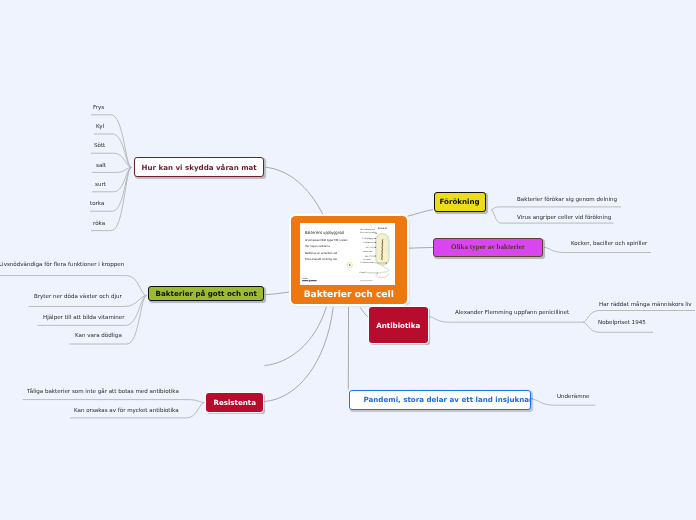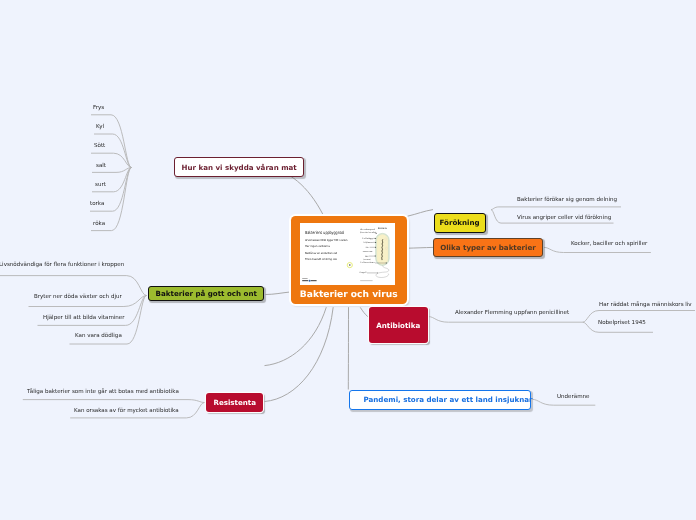--- a/index.html
+++ b/index.html
@@ -24,36 +24,36 @@
                   background:#fff;overflow:hidden;}
   #central .slide svg{display:block;width:94.9px;height:62.3px;}
   #central .slide text{font-weight:normal;}
   #central .ctitle{position:absolute;left:0;top:73.3px;width:116.2px;height:12px;
                    line-height:12px;color:#fff;
                    font-weight:bold;font-size:9.1px;text-align:center;}
 
   
   #n-mat{left:134.2px;top:157.2px;width:129.9px;height:20px;background:#fff;
          border:1.5px solid #6b1f30;color:#6b1f30;border-radius:3px;
-         box-shadow:1.2px 1.6px 0.8px rgba(90,90,90,.35);margin-left:40px;}
+         box-shadow:1.2px 1.6px 0.8px rgba(90,90,90,.35);}
   #n-gott{left:148.3px;top:285.8px;width:115.9px;height:15px;background:#9cbb2e;
           border:1.5px solid #101010;color:#101010;border-radius:3px;
           box-shadow:1.2px 1.6px 0.8px rgba(90,90,90,.4);}
   #n-epidemi{left:103.8px;top:356.3px;width:158.8px;height:18.9px;background:#6d0a91;
              color:#fff;border-radius:3px;
              box-shadow:0 0 0 1.2px #fcfcfc, 1.2px 1.6px 0.8px rgba(90,90,90,.45);}
   #n-resist{left:206.2px;top:393.2px;width:57.1px;height:18.6px;background:#b80c2e;
             color:#fff;border-radius:3px;
             box-shadow:0 0 0 1.2px #fcfcfc, 1.2px 1.6px 0.8px rgba(90,90,90,.45);}
-  #n-forok{left:433.6px;top:213px;width:52px;height:19.6px;background:#ecdd1b;
+  #n-forok{left:433.6px;top:192px;width:52px;height:19.6px;background:#ecdd1b;
            border:1.5px solid #101010;color:#101010;border-radius:3px;
            box-shadow:1.2px 1.6px 0.8px rgba(90,90,90,.4);}
-  #n-typer{left:432.8px;top:238.1px;width:110.4px;height:18.5px;background:#f97316;
+  #n-typer{left:432.8px;top:238.1px;width:110.4px;height:18.5px;background:#d946ef;
            border:1.5px solid #5e4128;color:#4e3824;border-radius:3px;
-           box-shadow:1.2px 1.6px 0.8px rgba(90,90,90,.4);}
+           box-shadow:1.2px 1.6px 0.8px rgba(90,90,90,.4);font-family:Liberation Serif, serif;}
   #n-anti{left:368.8px;top:307.1px;width:58.9px;height:36px;background:#b80c2e;
           color:#fff;border-radius:3px;
           box-shadow:0 0 0 1.2px #fcfcfc, 1.2px 1.6px 0.8px rgba(90,90,90,.45);}
   #n-pandemi{left:348.7px;top:389.5px;width:182.7px;height:20.3px;background:#fff;
              border:1.6px solid #1476ec;color:#176fe0;border-radius:3px;
              box-shadow:1.2px 1.6px 0.8px rgba(90,90,90,.3);padding-left:16px;}
 </style>
 </head>
 <body>
 
@@ -158,21 +158,21 @@
 
         <g>
           <rect x="2.2" y="55.2" width="5.4" height="0.7" fill="#8a8a8a"></rect>
           <rect x="2.2" y="57.1" width="6.0" height="1.1" fill="#4a4a4a"></rect>
           <circle cx="9.6" cy="57.7" r="1.0" fill="#2f62a8"></circle>
           <rect x="10.8" y="57.1" width="5.8" height="1.1" fill="#4a4a4a"></rect>
           <rect x="60.2" y="57.4" width="12.4" height="0.7" fill="#b0b0b0"></rect>
         </g>
       </svg>
     </div>
-    <div class="ctitle">Bakterier och virus</div>
+    <div class="ctitle">Bakterier och cell</div>
   </div>
 
   <div class="node" id="n-mat">Hur kan vi skydda våran mat</div>
   <div class="node" id="n-gott">Bakterier på gott och ont</div>
   <div class="node" id="n-resist">Resistenta</div>
   <div class="node" id="n-forok">Förökning</div>
   <div class="node" id="n-typer">Olika typer av bakterier</div>
   <div class="node" id="n-anti">Antibiotika</div>
   <div class="node" id="n-pandemi">Pandemi, stora delar av ett land insjuknar</div>
 

